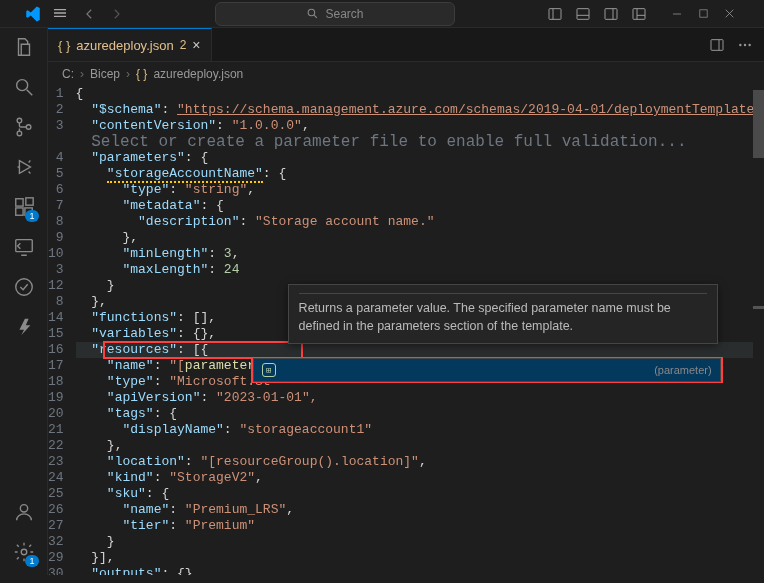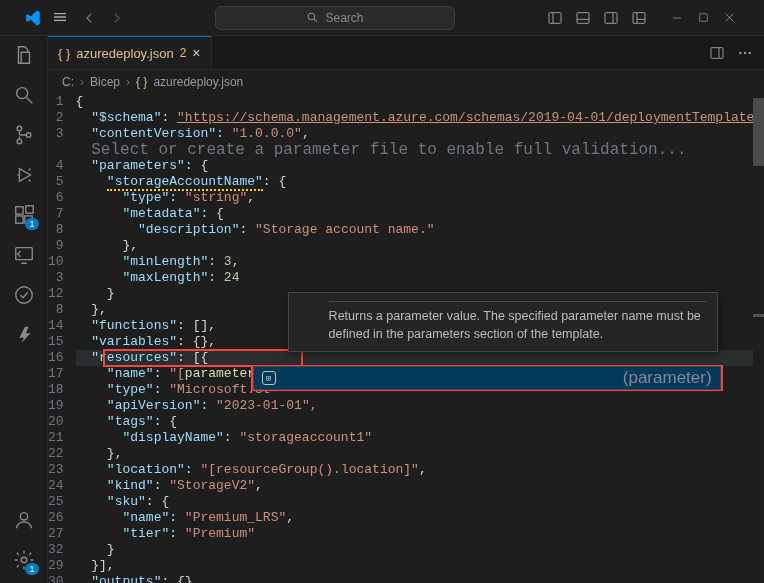--- a/index.html
+++ b/index.html
@@ -7,21 +7,21 @@
     width: 764px; height: 583px;
     background: #1e1e1e;
     font-family: "Segoe UI", sans-serif;
     font-size: 13px;
     color: #cccccc;
     overflow: hidden;
     position: relative;
   }
   
   .titlebar {
-    height: 36px;
+    height: 28px;
     background: #1e1e1e;
     display: flex; align-items: center;
     padding: 0 24px;
     gap: 8px;
     border-bottom: 1px solid #2a2a2a;
   }
   .titlebar .logo { width: 18px; height: 18px; fill: #0098ff; }
   .titlebar .menuicon { width: 18px; height: 18px; fill: #cccccc; opacity: .8; cursor: pointer; }
   .titlebar .navbtn { width: 22px; height: 22px; display:flex;align-items:center;justify-content:center; opacity:.5; }
   .titlebar .search {
@@ -96,33 +96,33 @@
     padding:8px 10px;
     font-size:12.5px;
     color:#ccc;
     z-index:10;
     width:430px;
     box-shadow: 0 2px 8px rgba(0,0,0,.5);
   }
   .tooltip .sig { font-family: Consolas, monospace; margin-bottom:6px; }
   .tooltip .sig .fn { color:#d4d4d4; }
   .tooltip .sig .pn { color:#4fc1ff; }
-  .tooltip .desc { border-top:1px solid #454545; padding-top:6px; line-height:1.4; color:#bbb; font-family: "Segoe UI", sans-serif; margin-left: 30px; }
+  .tooltip .desc { border-top:1px solid #454545; padding-top:6px; line-height:1.4; color:#bbb; font-family: "Segoe UI", sans-serif; }
 
   .suggest {
     position:absolute;
     background:#252526;
     border:1px solid #454545;
     z-index:9;
     width:468px;
     font-family: Consolas, monospace;
     font-size:12.5px;
   }
   .suggest .row { display:flex; align-items:center; height:22px; padding:0 8px; gap:6px; background:#04395e; color:#fff; }
-  .suggest .row .kind { margin-left:auto; color:#888; font-size:17px; font-family: "Segoe UI", sans-serif; }
+  .suggest .row .kind { margin-left:auto; color:#888; font-size:11px; font-family: "Segoe UI", sans-serif; }
   .suggest .row .icon { width:14px;height:14px; border:1px solid #b5cea8; border-radius:3px; font-size:9px; display:flex;align-items:center;justify-content:center; color:#b5cea8; }
 
   .scrollbar { position:absolute; right:0; top:0; width:11px; height:100%; background:#1e1e1e; }
   .scrollthumb { position:absolute; right:0; top:4px; width:11px; height:68px; background:#4a4a4a; }
   .mmspot { position:absolute; right:0; width:11px; height:3px; background:#555; }
 
   svg { display:block; }
 </style>
 </head>
 <body>

